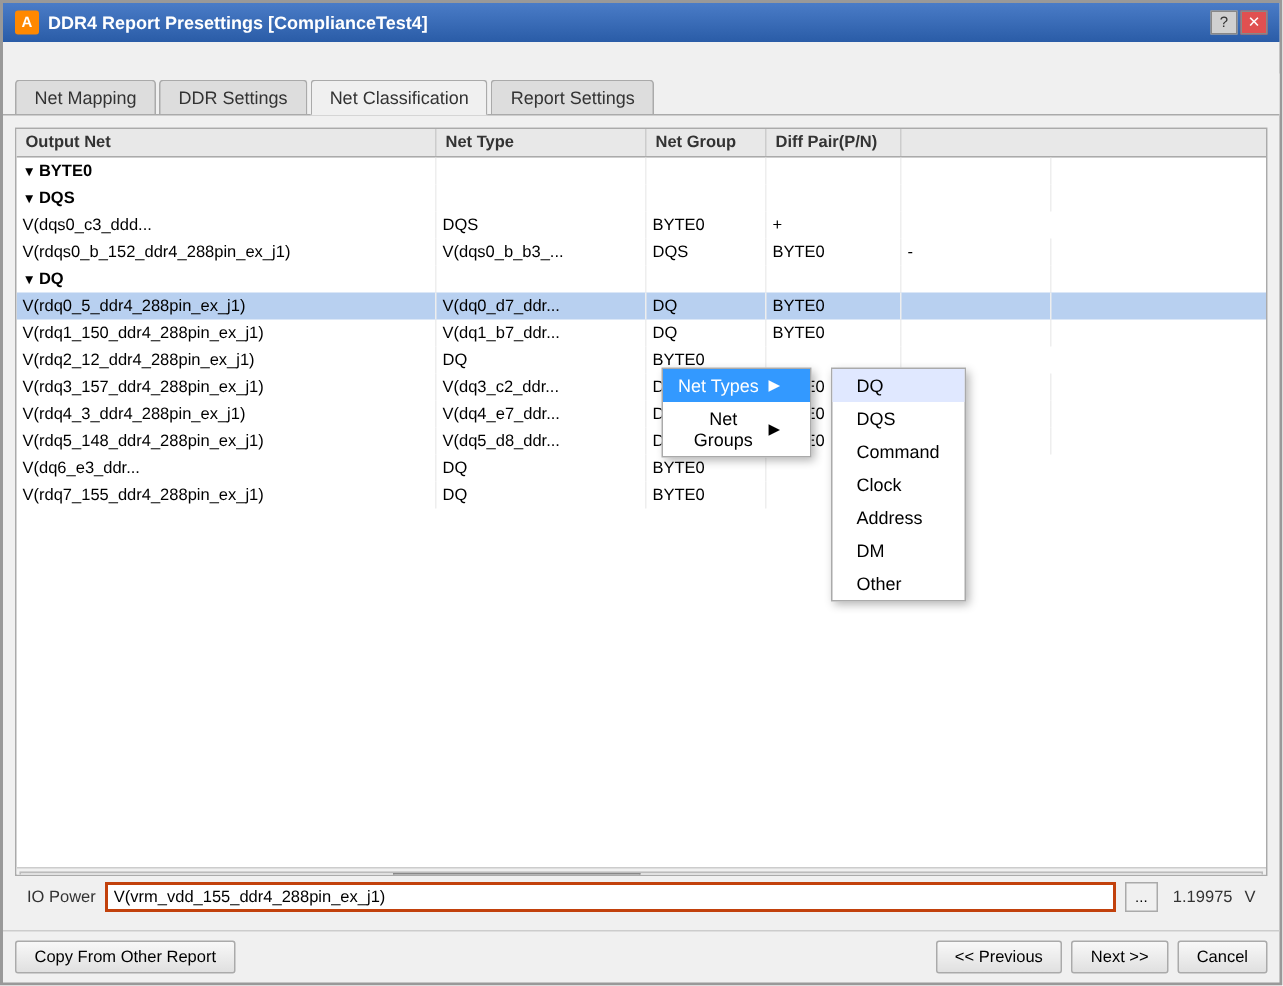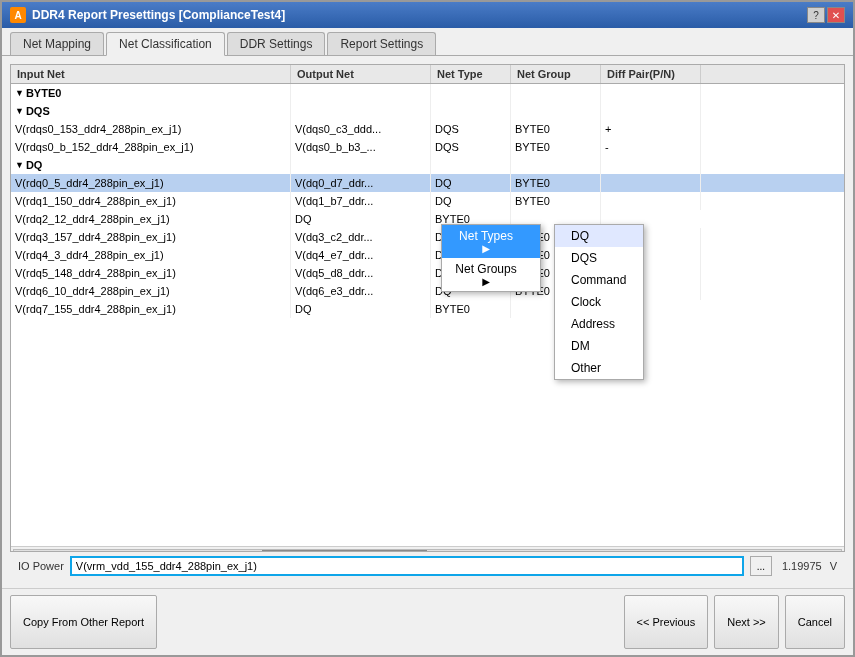--- a/index.html
+++ b/index.html
@@ -8,21 +8,21 @@
     .window { width: 855px; height: 657px; background: #f0f0f0; border: 2px solid #999; display: flex; flex-direction: column; }
     
     .title-bar { background: linear-gradient(to bottom, #4a7cc7, #2a5ca7); color: white; padding: 4px 8px; display: flex; align-items: center; justify-content: space-between; height: 26px; flex-shrink: 0; }
     .title-bar-left { display: flex; align-items: center; gap: 6px; }
     .title-icon { width: 16px; height: 16px; background: #ff8800; border-radius: 2px; display: flex; align-items: center; justify-content: center; font-size: 10px; font-weight: bold; color: white; }
     .title-text { font-size: 12px; font-weight: bold; }
     .title-bar-buttons { display: flex; gap: 2px; }
     .title-btn { width: 18px; height: 16px; background: #d0d0d0; border: 1px solid #888; cursor: pointer; display: flex; align-items: center; justify-content: center; font-size: 10px; color: #333; }
     .title-btn.close { background: #e05050; color: white; }
     
-    .tabs-bar { background: #f0f0f0; padding: 4px 8px 0 8px; display: flex; gap: 2px; border-bottom: 1px solid #aaa; flex-shrink: 0; }
+    .tabs-bar { background: #f0f0f0; padding: 4px 8px 0 8px; display: flex; gap: 2px; border-bottom: 1px solid #aaa; flex-shrink: 0; margin-top: 21px; }
     .tab { padding: 4px 12px; border: 1px solid #aaa; border-bottom: none; background: #ddd; cursor: pointer; border-radius: 3px 3px 0 0; color: #333; }
     .tab.active { background: #f0f0f0; border-bottom: 1px solid #f0f0f0; margin-bottom: -1px; z-index: 1; font-weight: normal; }
     
     .content-area { flex: 1; padding: 8px; display: flex; flex-direction: column; overflow: hidden; }
     
     .table-container { flex: 1; border: 1px solid #aaa; background: white; overflow: hidden; position: relative; }
     .table-header { display: grid; grid-template-columns: 280px 140px 80px 90px 100px; background: #e8e8e8; border-bottom: 1px solid #aaa; }
     .col-header { padding: 3px 6px; border-right: 1px solid #ccc; font-weight: bold; font-size: 11px; color: #333; }
     
     .table-body { overflow-y: auto; height: calc(100% - 24px); }
@@ -37,33 +37,33 @@
     .tree-indent-2 { padding-left: 28px; }
     
     .triangle { display: inline-block; margin-right: 2px; font-size: 9px; }
     
     .scrollbar-area { height: 14px; background: #f0f0f0; border-top: 1px solid #ccc; display: flex; align-items: center; padding: 0 2px; }
     .scrollbar-track { flex: 1; height: 10px; background: #e0e0e0; border: 1px solid #bbb; position: relative; }
     .scrollbar-thumb { position: absolute; left: 30%; width: 20%; height: 100%; background: #aaa; border: 1px solid #888; }
     
     .bottom-bar { padding: 4px 8px; display: flex; align-items: center; gap: 6px; flex-shrink: 0; }
     .io-label { font-size: 11px; color: #333; white-space: nowrap; }
-    .io-input { flex: 1; border: 2px solid #0ea5e9; padding: 2px 4px; font-size: 11px; background: white; }
+    .io-input { flex: 1; border: 2px solid #c2410c; padding: 2px 4px; font-size: 11px; background: white; }
     .io-browse { width: 22px; height: 20px; border: 1px solid #aaa; background: #f0f0f0; cursor: pointer; display: flex; align-items: center; justify-content: center; font-size: 10px; }
     .io-value { font-size: 11px; color: #333; margin-left: 4px; }
     .io-unit { font-size: 11px; color: #333; margin-left: 2px; }
     
     .action-bar { padding: 6px 8px; display: flex; align-items: center; justify-content: space-between; flex-shrink: 0; border-top: 1px solid #ccc; }
     .action-left { display: flex; gap: 6px; }
     .action-right { display: flex; gap: 6px; }
-    .btn { padding: 20px 12px; border: 1px solid #aaa; background: linear-gradient(to bottom, #f8f8f8, #e0e0e0); cursor: pointer; font-size: 11px; border-radius: 2px; }
+    .btn { padding: 4px 12px; border: 1px solid #aaa; background: linear-gradient(to bottom, #f8f8f8, #e0e0e0); cursor: pointer; font-size: 11px; border-radius: 2px; }
     
     
     .context-menu { position: absolute; background: white; border: 1px solid #aaa; box-shadow: 2px 2px 6px rgba(0,0,0,0.3); z-index: 100; min-width: 100px; }
-    .context-item { padding: 4px 20px 4px 10px; font-size: 12px; cursor: pointer; display: flex; align-items: center; justify-content: space-between; flex-direction: column; }
+    .context-item { padding: 4px 20px 4px 10px; font-size: 12px; cursor: pointer; display: flex; align-items: center; justify-content: space-between; }
     .context-arrow { font-size: 10px; }
     
     .submenu { position: absolute; left: 100%; top: 0; background: white; border: 1px solid #aaa; box-shadow: 2px 2px 6px rgba(0,0,0,0.3); min-width: 90px; }
     .submenu-item { padding: 4px 16px; font-size: 12px; cursor: pointer; }
     .submenu-item.selected { background: #e0e8ff; }
     .net-types-row { position: relative; }
     .net-groups-row { position: relative; text-align: center; }
   </style>
 </head>
 <body>
@@ -76,30 +76,29 @@
       <span class="title-text">DDR4 Report Presettings [ComplianceTest4]</span>
     </div>
     <div class="title-bar-buttons">
       <div class="title-btn">?</div>
       <div class="title-btn close">✕</div>
     </div>
   </div>
 
   <div class="tabs-bar">
     <div class="tab">Net Mapping</div>
+    <div class="tab">DDR Settings</div>
     <div class="tab active">Net Classification</div>
-    <div class="tab">DDR Settings</div>
     <div class="tab">Report Settings</div>
   </div>
 
   <div class="content-area">
     <div class="table-container">
 
       <div class="table-header">
-        <div class="col-header">Input Net</div>
         <div class="col-header">Output Net</div>
         <div class="col-header">Net Type</div>
         <div class="col-header">Net Group</div>
         <div class="col-header">Diff Pair(P/N)</div>
       </div>
 
       <div class="table-body" style="position:relative;">
 
         <div class="tree-row">
           <div class="cell input-net tree-indent-0">
@@ -115,21 +114,20 @@
           <div class="cell input-net tree-indent-1">
             <span class="triangle">▼</span> DQS
           </div>
           <div class="cell"></div>
           <div class="cell"></div>
           <div class="cell"></div>
           <div class="cell"></div>
         </div>
 
         <div class="tree-row">
-          <div class="cell input-net tree-indent-2">V(rdqs0_153_ddr4_288pin_ex_j1)</div>
           <div class="cell">V(dqs0_c3_ddd...</div>
           <div class="cell">DQS</div>
           <div class="cell">BYTE0</div>
           <div class="cell">+</div>
         </div>
         <div class="tree-row">
           <div class="cell input-net tree-indent-2">V(rdqs0_b_152_ddr4_288pin_ex_j1)</div>
           <div class="cell">V(dqs0_b_b3_...</div>
           <div class="cell">DQS</div>
           <div class="cell">BYTE0</div>
@@ -181,21 +179,20 @@
           <div class="cell"></div>
         </div>
         <div class="tree-row">
           <div class="cell input-net tree-indent-2">V(rdq5_148_ddr4_288pin_ex_j1)</div>
           <div class="cell">V(dq5_d8_ddr...</div>
           <div class="cell">DQ</div>
           <div class="cell">BYTE0</div>
           <div class="cell"></div>
         </div>
         <div class="tree-row">
-          <div class="cell input-net tree-indent-2">V(rdq6_10_ddr4_288pin_ex_j1)</div>
           <div class="cell">V(dq6_e3_ddr...</div>
           <div class="cell">DQ</div>
           <div class="cell">BYTE0</div>
           <div class="cell"></div>
         </div>
         <div class="tree-row">
           <div class="cell input-net tree-indent-2">V(rdq7_155_ddr4_288pin_ex_j1)</div>
           <div class="cell">DQ</div>
           <div class="cell">BYTE0</div>
           <div class="cell"></div>

